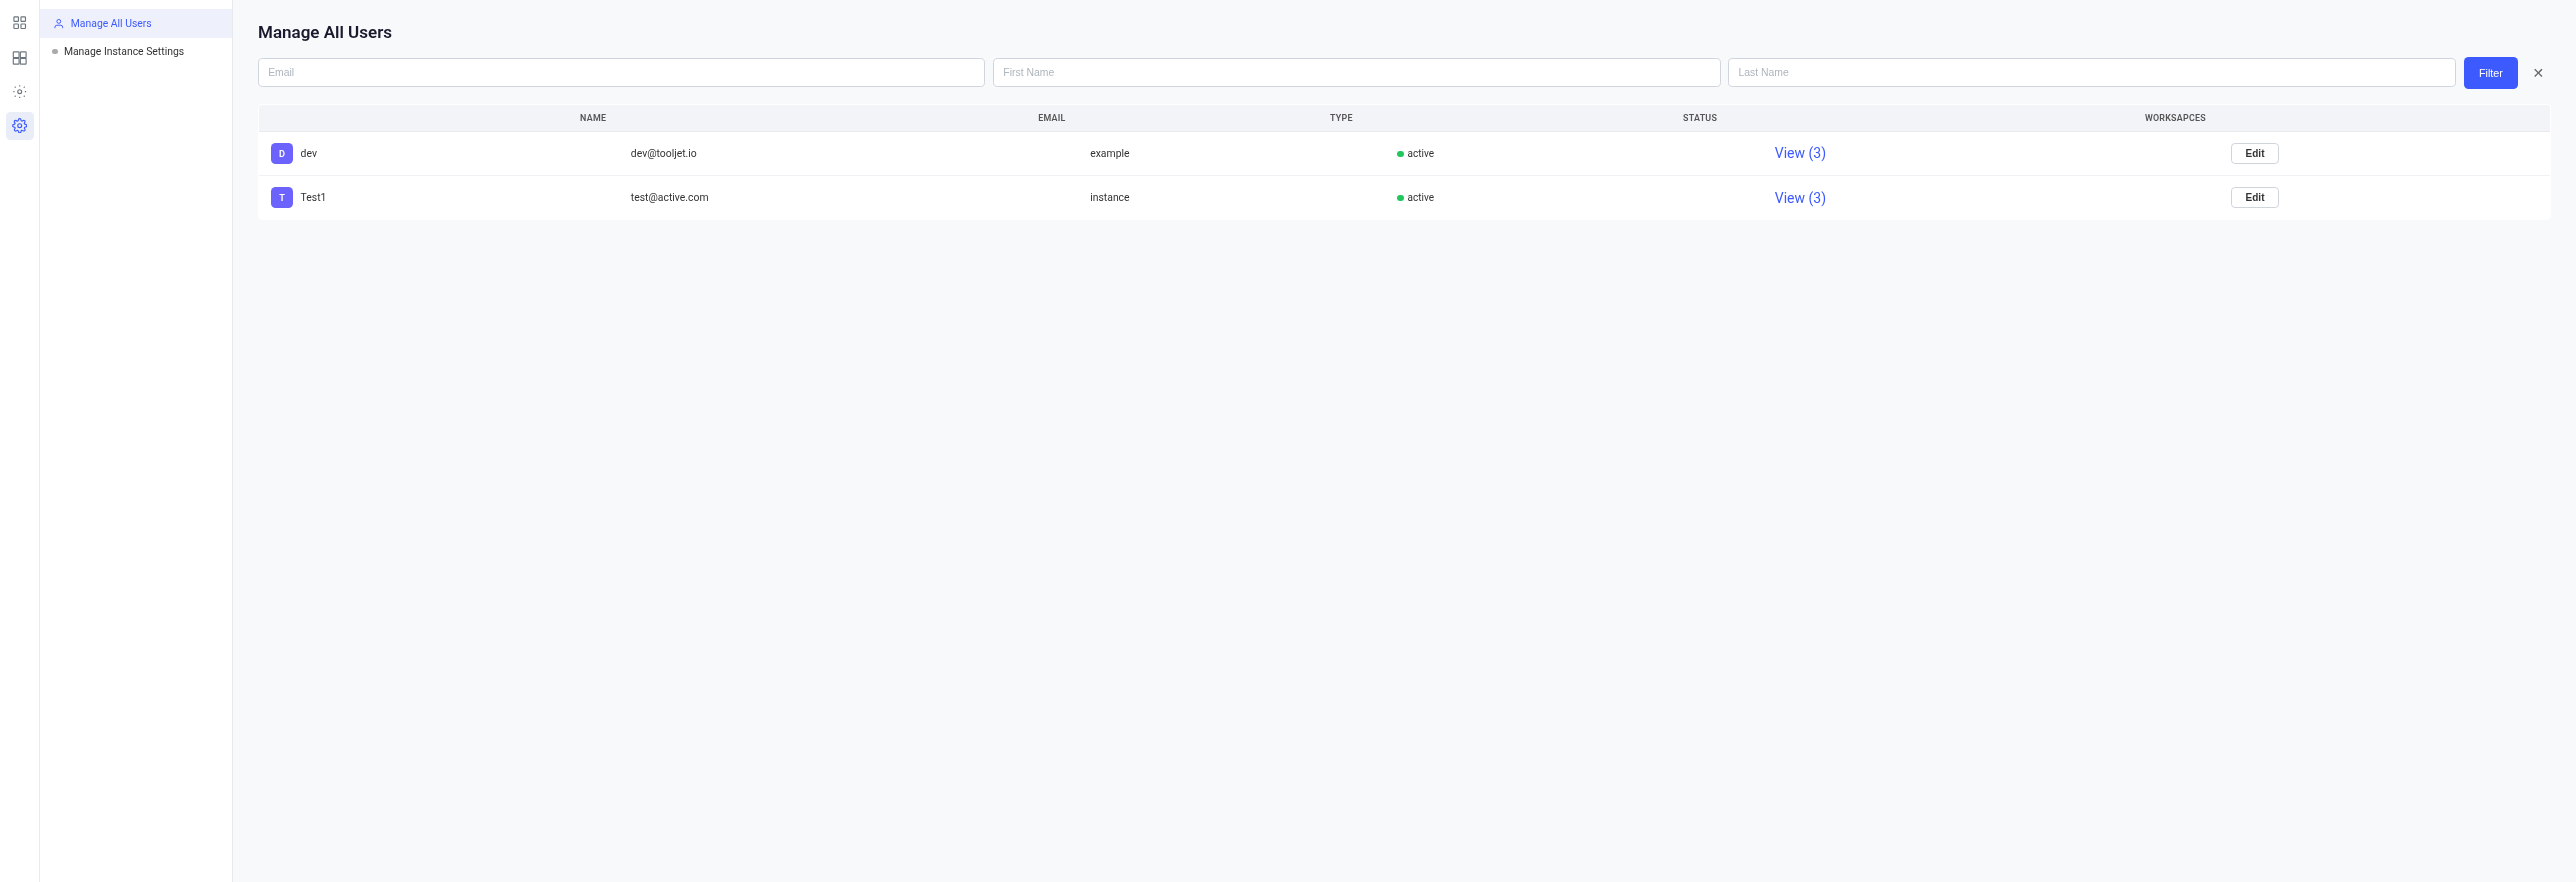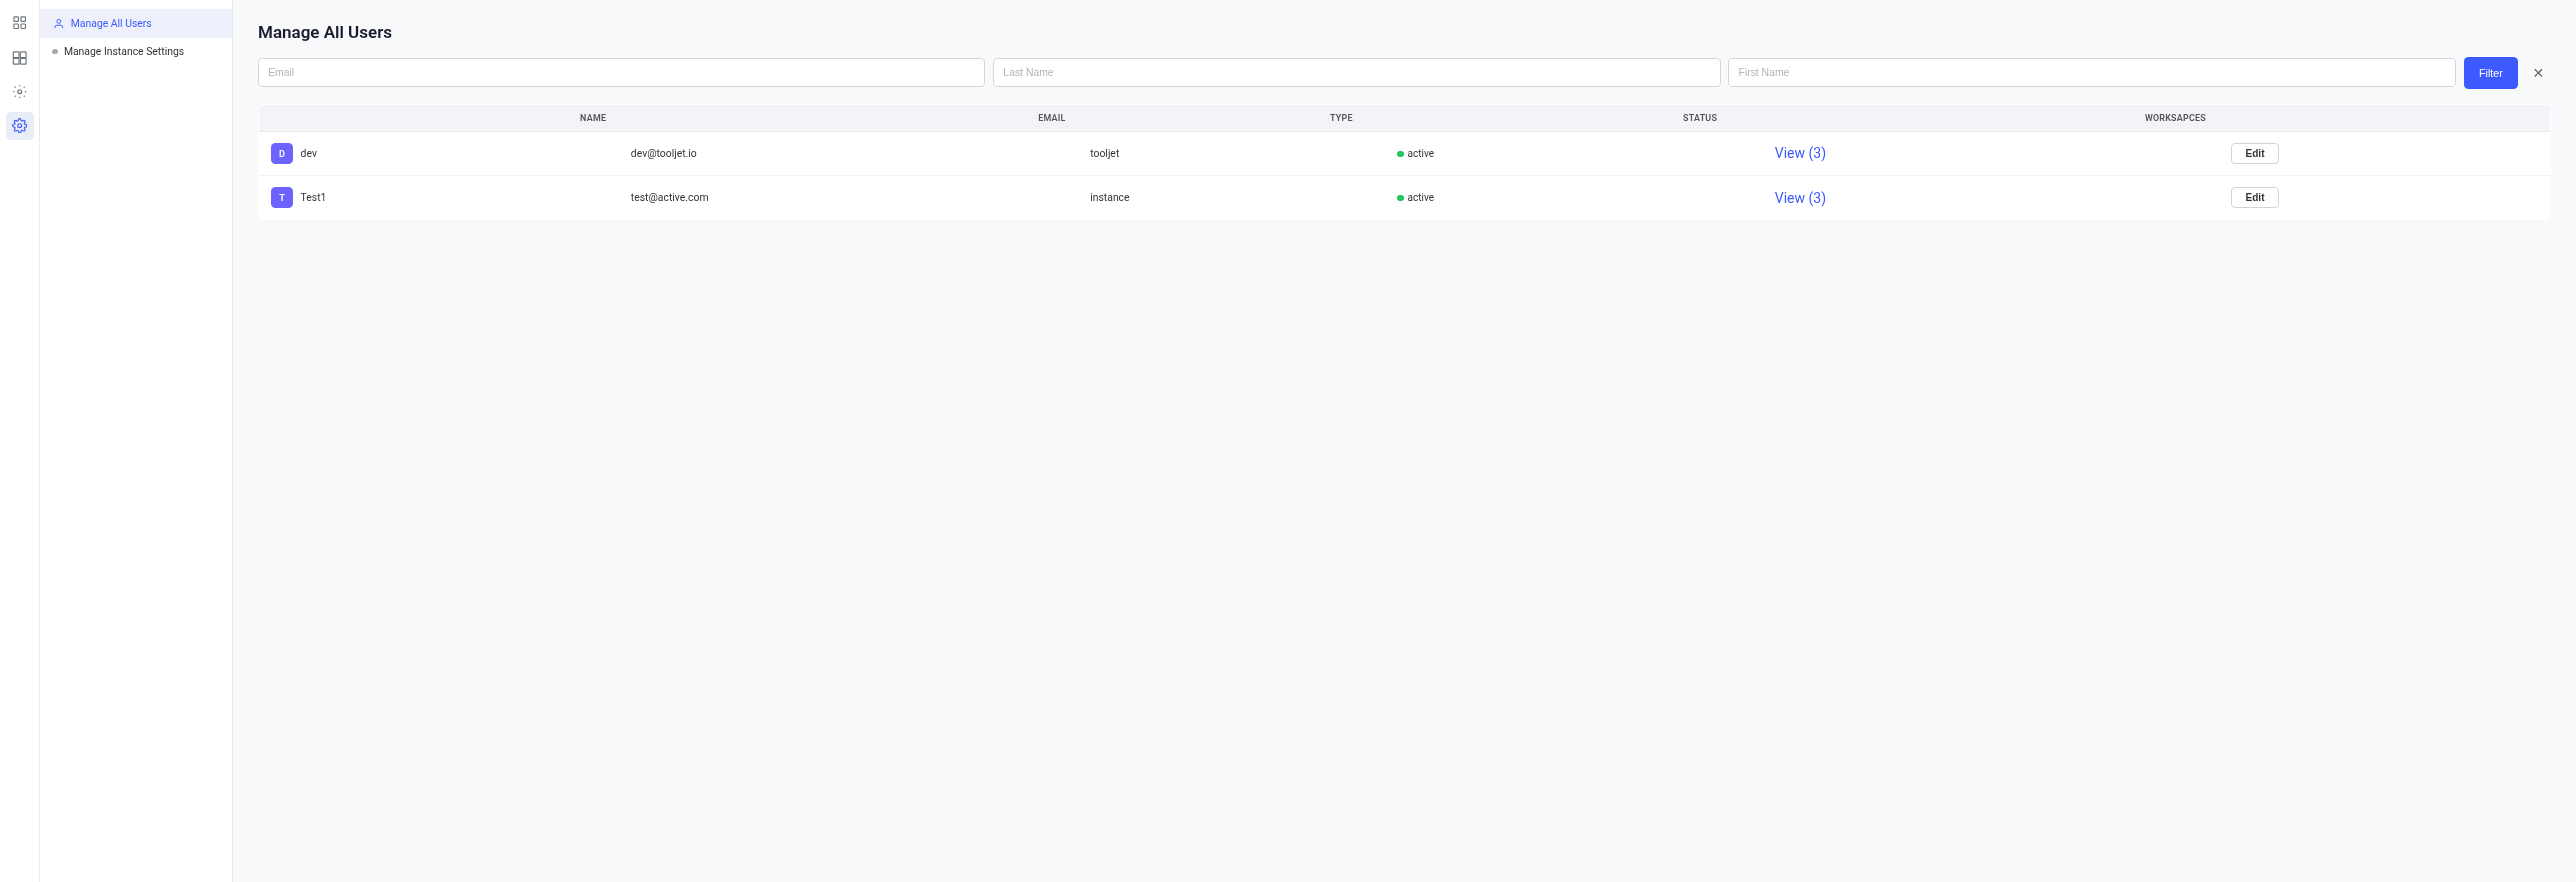--- a/index.html
+++ b/index.html
@@ -279,22 +279,22 @@
     <div class="dot"></div>
     <span>Manage Instance Settings</span>
   </div>
 </div>
 
 <div class="main-content">
   <h1 class="page-title">Manage All Users</h1>
 
   <div class="filter-bar">
     <input class="filter-input" type="text" placeholder="Email" style="">
+    <input class="filter-input" type="text" placeholder="First Name" style="">
     <input class="filter-input" type="text" placeholder="Last Name" style="">
-    <input class="filter-input" type="text" placeholder="First Name" style="">
     <button class="filter-btn">Filter</button>
     <button class="clear-btn">
       <span>✕</span>
     </button>
   </div>
 
   <table class="users-table">
     <thead>
       <tr>
         <th>NAME</th>
@@ -307,21 +307,21 @@
     </thead>
     <tbody id="users-tbody">
     <tr>
       <td>
         <div class="name-cell">
           <span class="user-avatar">D</span>
           <span>dev</span>
         </div>
       </td>
       <td>dev@tooljet.io</td>
-      <td>tooljet</td>
+      <td>example</td>
       <td>
         <span class="status-badge">
           <span class="status-dot"></span>
           active
         </span>
       </td>
       <td>
         <span class="view-link">View (3)</span>
       </td>
       <td>

